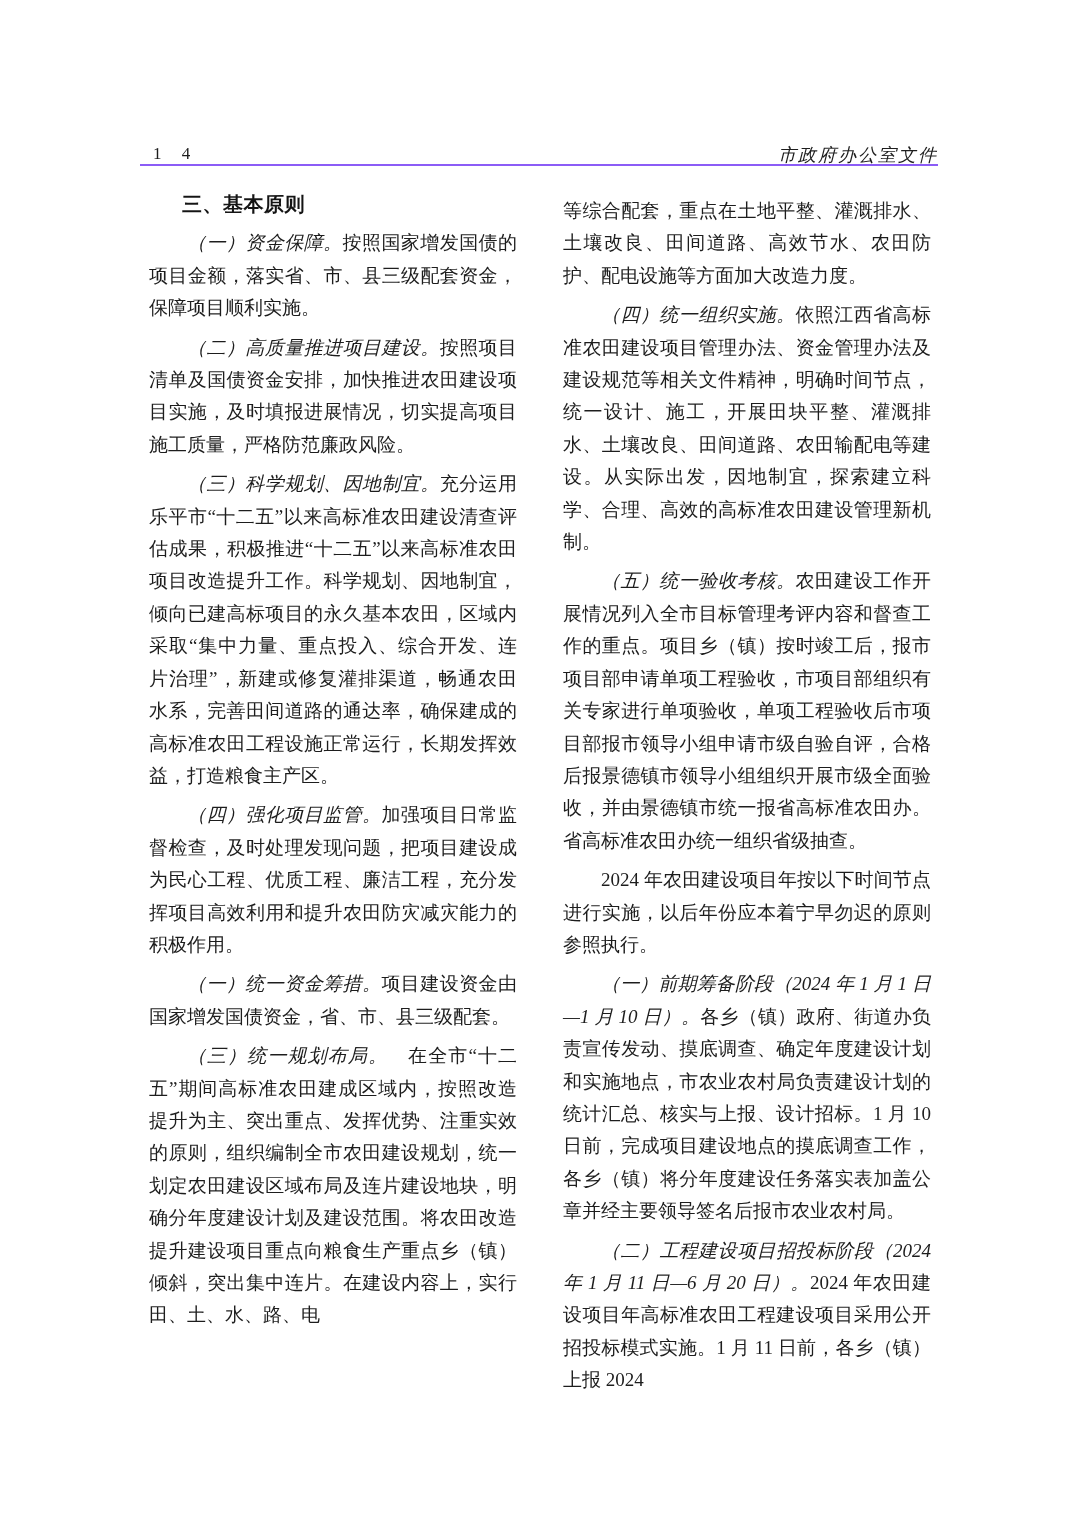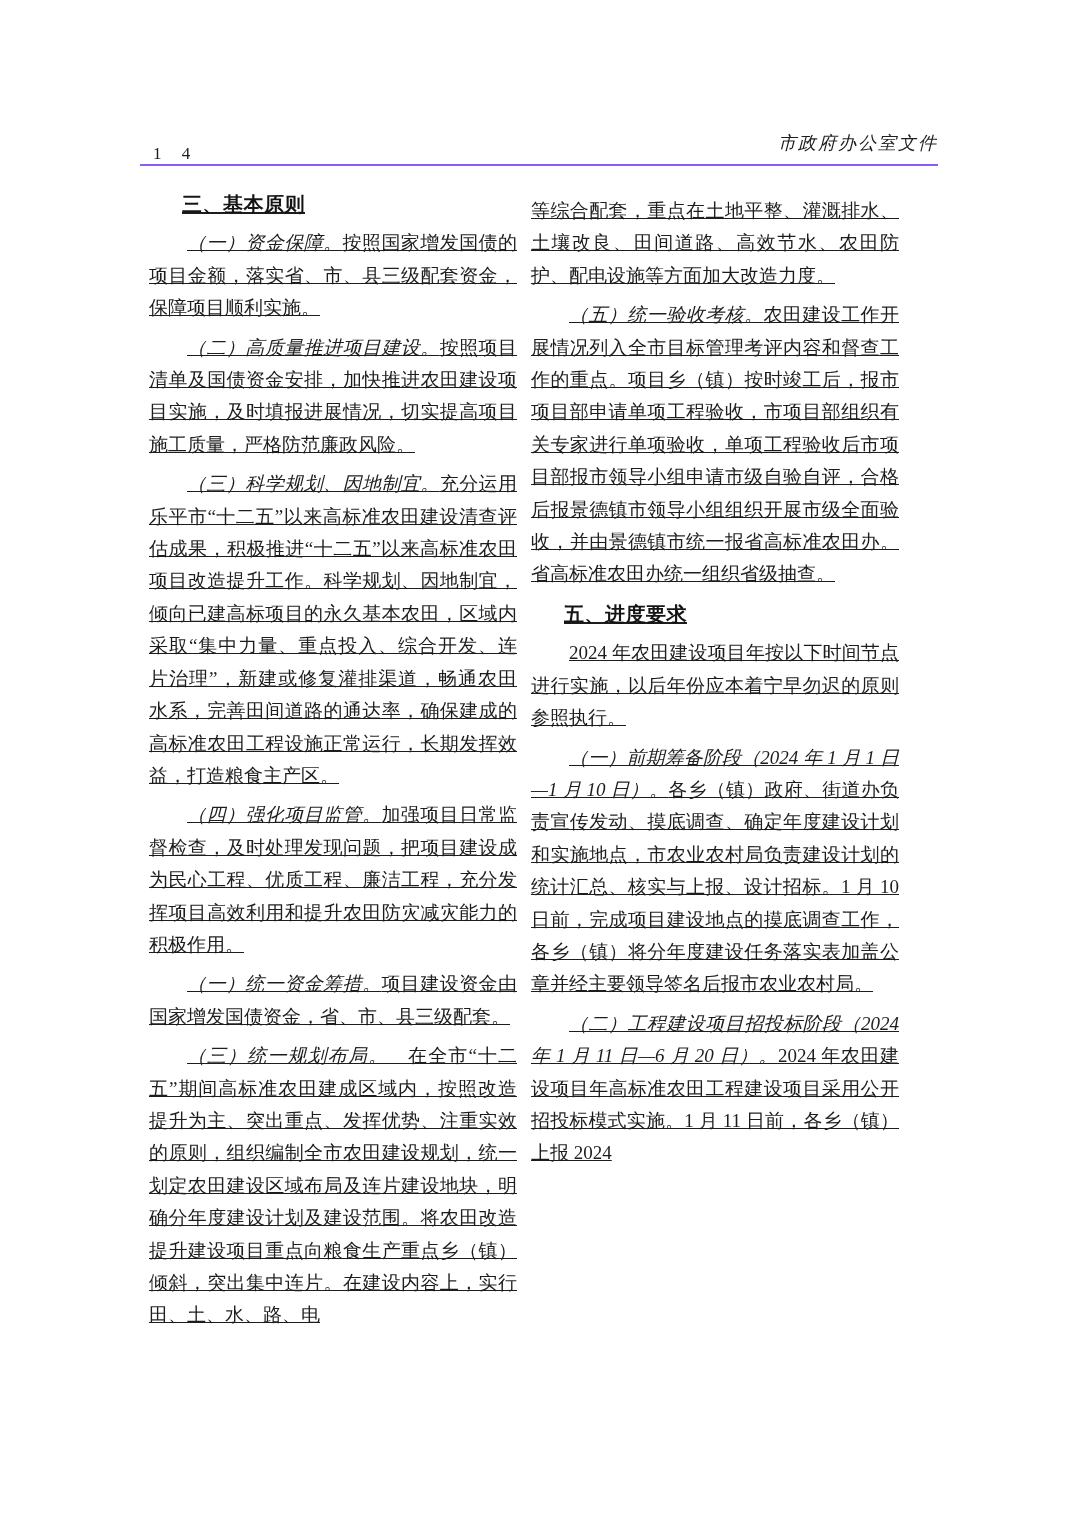--- a/index.html
+++ b/index.html
@@ -30,29 +30,28 @@
     letter-spacing: 8px;
     line-height: 1;
     margin-left: 13px;
     padding-bottom: 2px;
   }
   .header-title {
     font-size: 18px;
     font-style: italic;
     letter-spacing: 2px;
     line-height: 1;
-    padding-bottom: 12px;
+    padding-bottom: 0;
   }
   .columns {
     position: absolute;
     left: 142px; top: 188px;
     width: 796px;
     display: flex;
-    justify-content: flex-start;
-    text-decoration: underline;
+    justify-content: space-between;
   }
   .col {
     width: 382px;
     font-size: 19px;
     line-height: 32.4px;
     text-align: justify;
     text-justify: inter-ideograph;
   }
   .col p { margin: 7px; text-indent: 2em; }
   .col p.cont { text-indent: 0; }
@@ -85,22 +84,22 @@
       <p><span class="kai">（一）资金保障。</span><span>按照国家增发国债的项目金额，落实省、市、县三级配套资金，保障项目顺利实施。</span></p>
       <p><span class="kai">（二）高质量推进项目建设。</span><span>按照项目清单及国债资金安排，加快推进农田建设项目实施，及时填报进展情况，切实提高项目施工质量，严格防范廉政风险。</span></p>
       <p><span class="kai">（三）科学规划、因地制宜。</span><span>充分运用乐平市“十二五”以来高标准农田建设清查评估成果，积极推进“十二五”以来高标准农田项目改造提升工作。科学规划、因地制宜，倾向已建高标项目的永久基本农田，区域内采取“集中力量、重点投入、综合开发、连片治理”，新建或修复灌排渠道，畅通农田水系，完善田间道路的通达率，确保建成的高标准农田工程设施正常运行，长期发挥效益，打造粮食主产区。</span></p>
       <p><span class="kai">（四）强化项目监管。</span><span>加强项目日常监督检查，及时处理发现问题，把项目建设成为民心工程、优质工程、廉洁工程，充分发挥项目高效利用和提升农田防灾减灾能力的积极作用。</span></p>
       <p><span class="kai">（一）统一资金筹措。</span><span>项目建设资金由国家增发国债资金，省、市、县三级配套。</span></p>
       <p><span class="kai">（三）统一规划布局。</span><span>　在全市“十二五”期间高标准农田建成区域内，按照改造提升为主、突出重点、发挥优势、注重实效的原则，组织编制全市农田建设规划，统一划定农田建设区域布局及连片建设地块，明确分年度建设计划及建设范围。将农田改造提升建设项目重点向粮食生产重点乡（镇）倾斜，突出集中连片。在建设内容上，实行田、土、水、路、电</span></p>
     </div>
 
     <div class="col">
       <p class="cont">等综合配套，重点在土地平整、灌溉排水、土壤改良、田间道路、高效节水、农田防护、配电设施等方面加大改造力度。</p>
+      <p><span class="kai">（四）统一组织实施。</span><span>依照江西省高标准农田建设项目管理办法、资金管理办法及建设规范等相关文件精神，明确时间节点，统一设计、施工，开展田块平整、灌溉排水、土壤改良、田间道路、农田输配电等建设。从实际出发，因地制宜，探索建立科学、合理、高效的高标准农田建设管理新机制。</span></p>
       <p><span class="kai">（五）统一验收考核。</span><span>农田建设工作开展情况列入全市目标管理考评内容和督查工作的重点。项目乡（镇）按时竣工后，报市项目部申请单项工程验收，市项目部组织有关专家进行单项验收，单项工程验收后市项目部报市领导小组申请市级自验自评，合格后报景德镇市领导小组组织开展市级全面验收，并由景德镇市统一报省高标准农田办。省高标准农田办统一组织省级抽查。</span></p>
-      <h3>五、进度要求</h3>
       <p><span>2024 年农田建设项目年按以下时间节点进行实施，以后年份应本着宁早勿迟的原则参照执行。</span></p>
       <p><span class="kai">（一）前期筹备阶段（2024 年 1 月 1 日—1 月 10 日）。</span><span>各乡（镇）政府、街道办负责宣传发动、摸底调查、确定年度建设计划和实施地点，市农业农村局负责建设计划的统计汇总、核实与上报、设计招标。1 月 10 日前，完成项目建设地点的摸底调查工作，各乡（镇）将分年度建设任务落实表加盖公章并经主要领导签名后报市农业农村局。</span></p>
       <p><span class="kai">（二）工程建设项目招投标阶段（2024 年 1 月 11 日—6 月 20 日）。</span><span>2024 年农田建设项目年高标准农田工程建设项目采用公开招投标模式实施。1 月 11 日前，各乡（镇）上报 2024</span></p>
     </div>
 
   </div>
 
 </div>
 
 </body></html>

